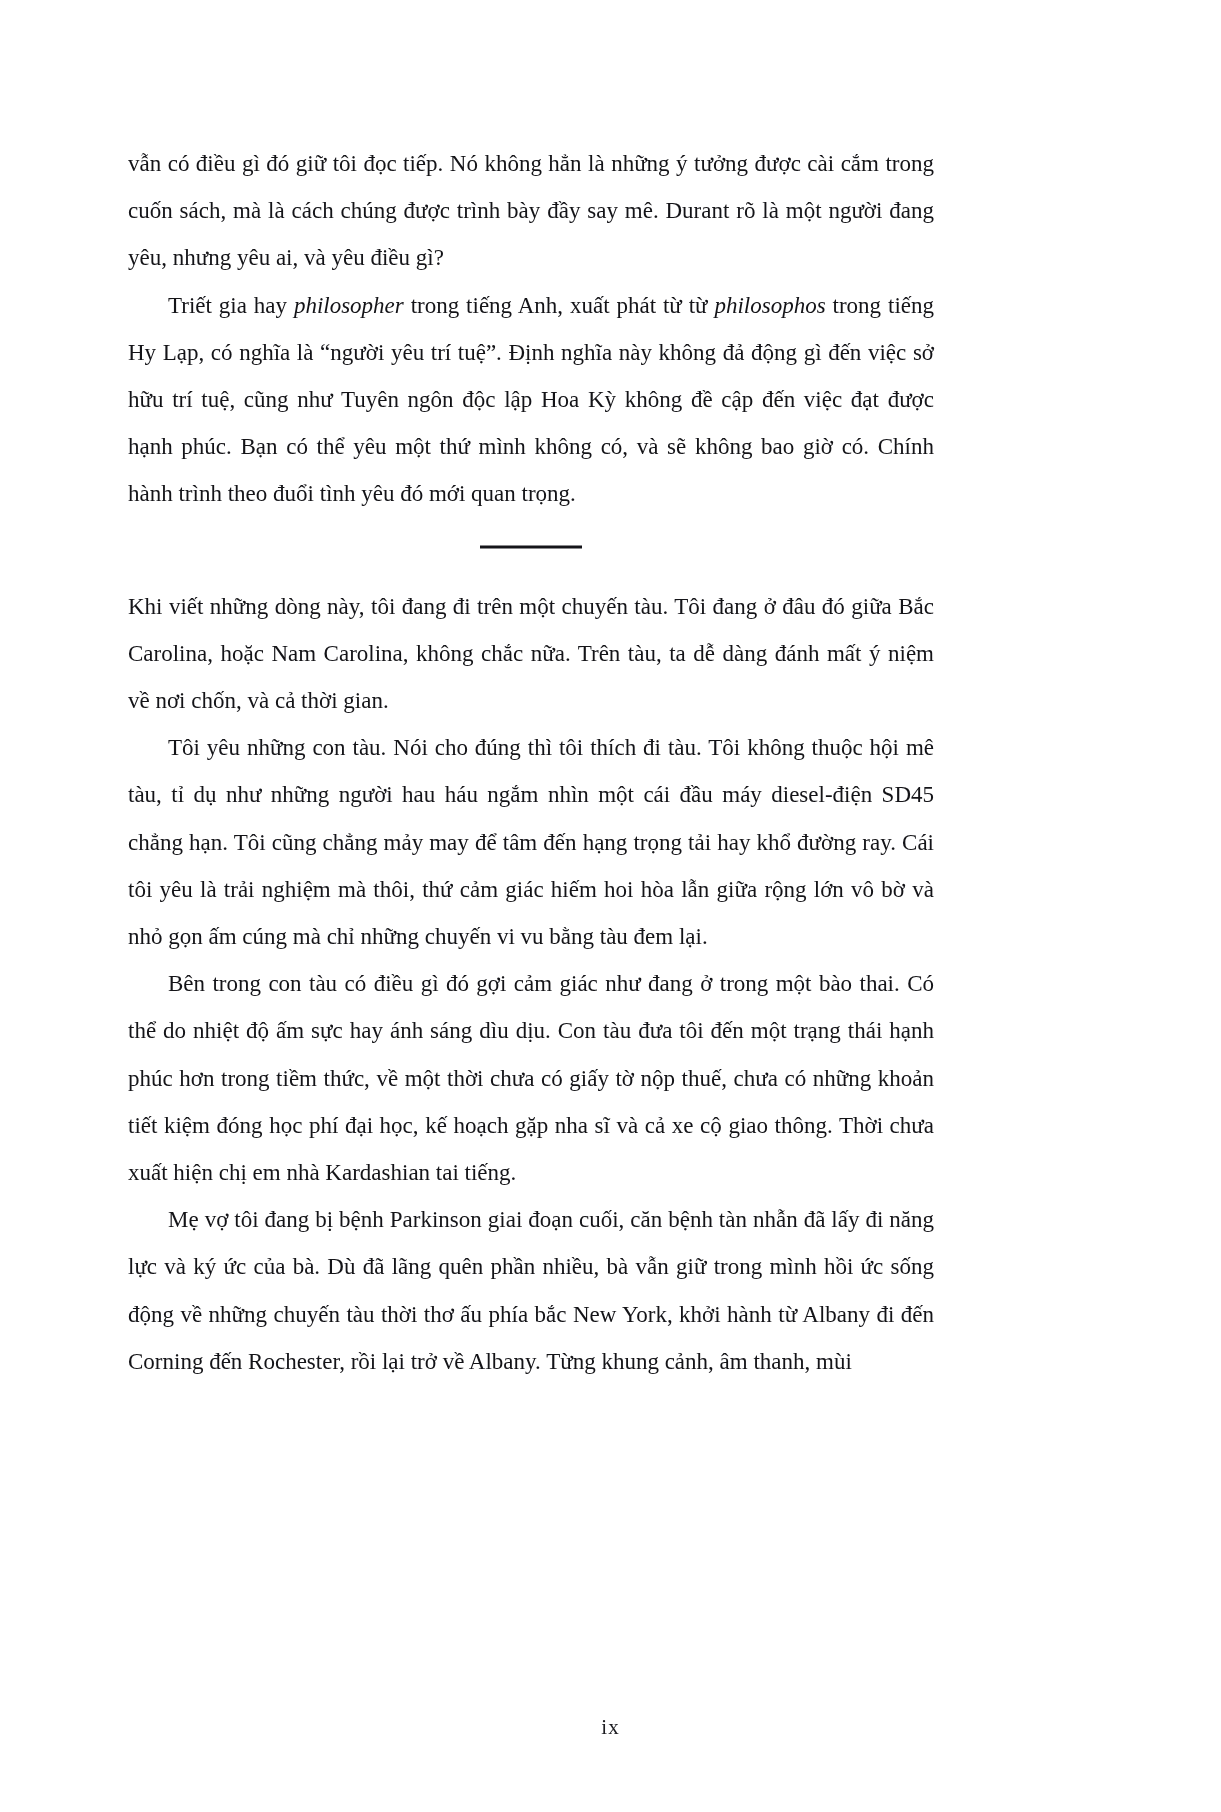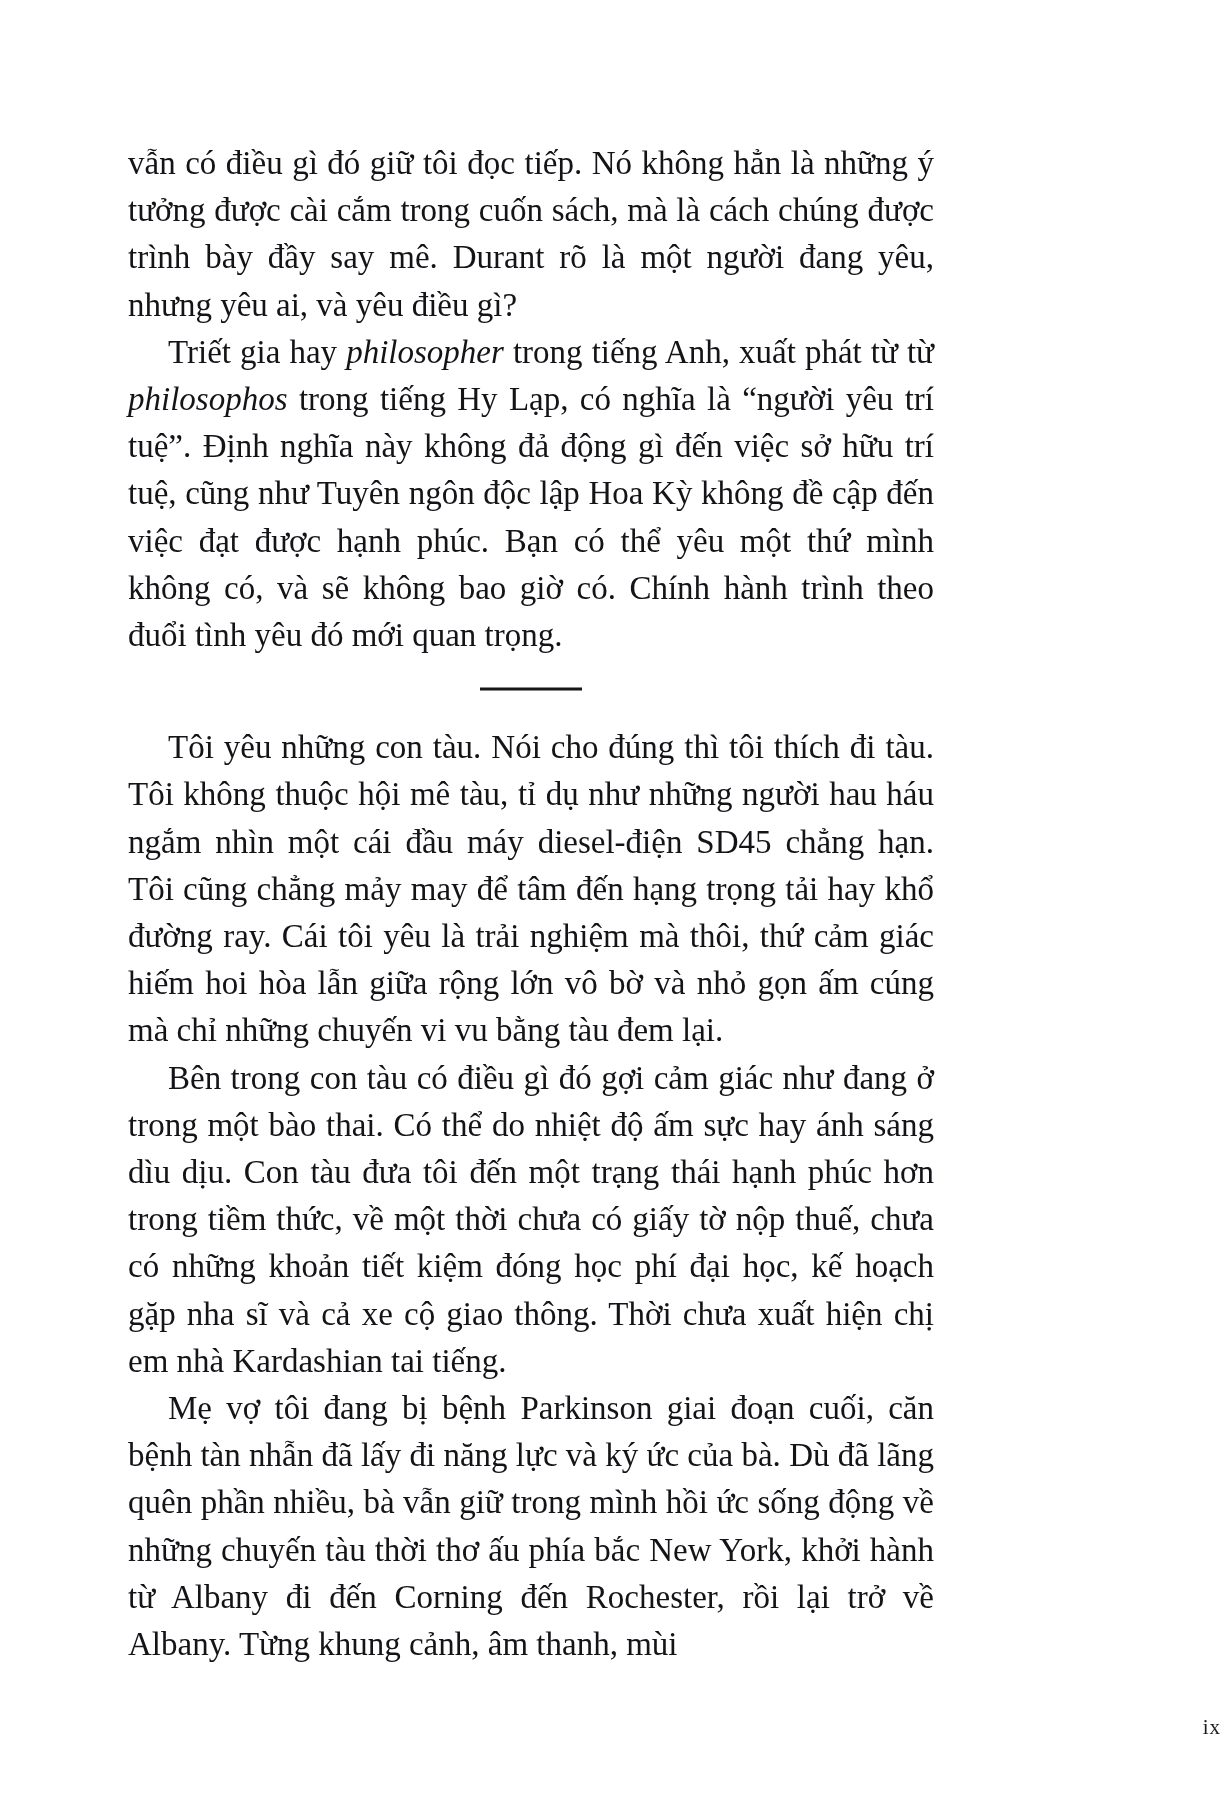--- a/index.html
+++ b/index.html
@@ -44,21 +44,21 @@
     position: absolute;
     top: 140px;
     left: 128px;
     width: 806px;
   }
 
   p.para {
     margin: 0;
     text-align: justify;
     text-justify: inter-word;
-    font-size: 33px;
+    font-size: 23px;
     line-height: 47.2px;
     color: #141418;
     hyphens: none;
     -webkit-hyphens: none;
   }
 
   p.para.indent {
     text-indent: 40px;
   }
 
@@ -82,21 +82,21 @@
     height: 3px;
     background: #15151a;
   }
 
   
   .folio {
     position: absolute;
     bottom: 72px;
     left: 0;
     right: 0;
-    text-align: right;
+    text-align: center;
     font-size: 21px;
     letter-spacing: 1px;
     color: #1c1c20;
     font-family: "Liberation Serif", "DejaVu Serif", serif;
   }
 </style>
 </head>
 <body>
 
 <div class="page">
@@ -105,20 +105,21 @@
   <div class="text-block">
 
     <p class="para">vẫn có điều gì đó giữ tôi đọc tiếp. Nó không hẳn là những ý tưởng được cài cắm trong cuốn sách, mà là cách chúng được trình bày đầy say mê. Durant rõ là một người đang yêu, nhưng yêu ai, và yêu điều gì?</p>
 
     <p class="para indent"><span>Triết gia hay </span><em class="foreign">philosopher</em><span> trong tiếng Anh, xuất phát từ từ </span><em class="foreign">philosophos</em><span> trong tiếng Hy Lạp, có nghĩa là “người yêu trí tuệ”. Định nghĩa này không đả động gì đến việc sở hữu trí tuệ, cũng như Tuyên ngôn độc lập Hoa Kỳ không đề cập đến việc đạt được hạnh phúc. Bạn có thể yêu một thứ mình không có, và sẽ không bao giờ có. Chính hành trình theo đuổi tình yêu đó mới quan trọng.</span></p>
 
     <div class="section-divider">
       <div class="rule"></div>
     </div>
 
+    <p class="para">Khi viết những dòng này, tôi đang đi trên một chuyến tàu. Tôi đang ở đâu đó giữa Bắc Carolina, hoặc Nam Carolina, không chắc nữa. Trên tàu, ta dễ dàng đánh mất ý niệm về nơi chốn, và cả thời gian.</p>
 
     <p class="para indent">Tôi yêu những con tàu. Nói cho đúng thì tôi thích đi tàu. Tôi không thuộc hội mê tàu, tỉ dụ như những người hau háu ngắm nhìn một cái đầu máy diesel-điện SD45 chẳng hạn. Tôi cũng chẳng mảy may để tâm đến hạng trọng tải hay khổ đường ray. Cái tôi yêu là trải nghiệm mà thôi, thứ cảm giác hiếm hoi hòa lẫn giữa rộng lớn vô bờ và nhỏ gọn ấm cúng mà chỉ những chuyến vi vu bằng tàu đem lại.</p>
 
     <p class="para indent">Bên trong con tàu có điều gì đó gợi cảm giác như đang ở trong một bào thai. Có thể do nhiệt độ ấm sực hay ánh sáng dìu dịu. Con tàu đưa tôi đến một trạng thái hạnh phúc hơn trong tiềm thức, về một thời chưa có giấy tờ nộp thuế, chưa có những khoản tiết kiệm đóng học phí đại học, kế hoạch gặp nha sĩ và cả xe cộ giao thông. Thời chưa xuất hiện chị em nhà Kardashian tai tiếng.</p>
 
     <p class="para indent">Mẹ vợ tôi đang bị bệnh Parkinson giai đoạn cuối, căn bệnh tàn nhẫn đã lấy đi năng lực và ký ức của bà. Dù đã lãng quên phần nhiều, bà vẫn giữ trong mình hồi ức sống động về những chuyến tàu thời thơ ấu phía bắc New York, khởi hành từ Albany đi đến Corning đến Rochester, rồi lại trở về Albany. Từng khung cảnh, âm thanh, mùi</p>
 
   </div>
 
   <div class="folio">ix</div>

